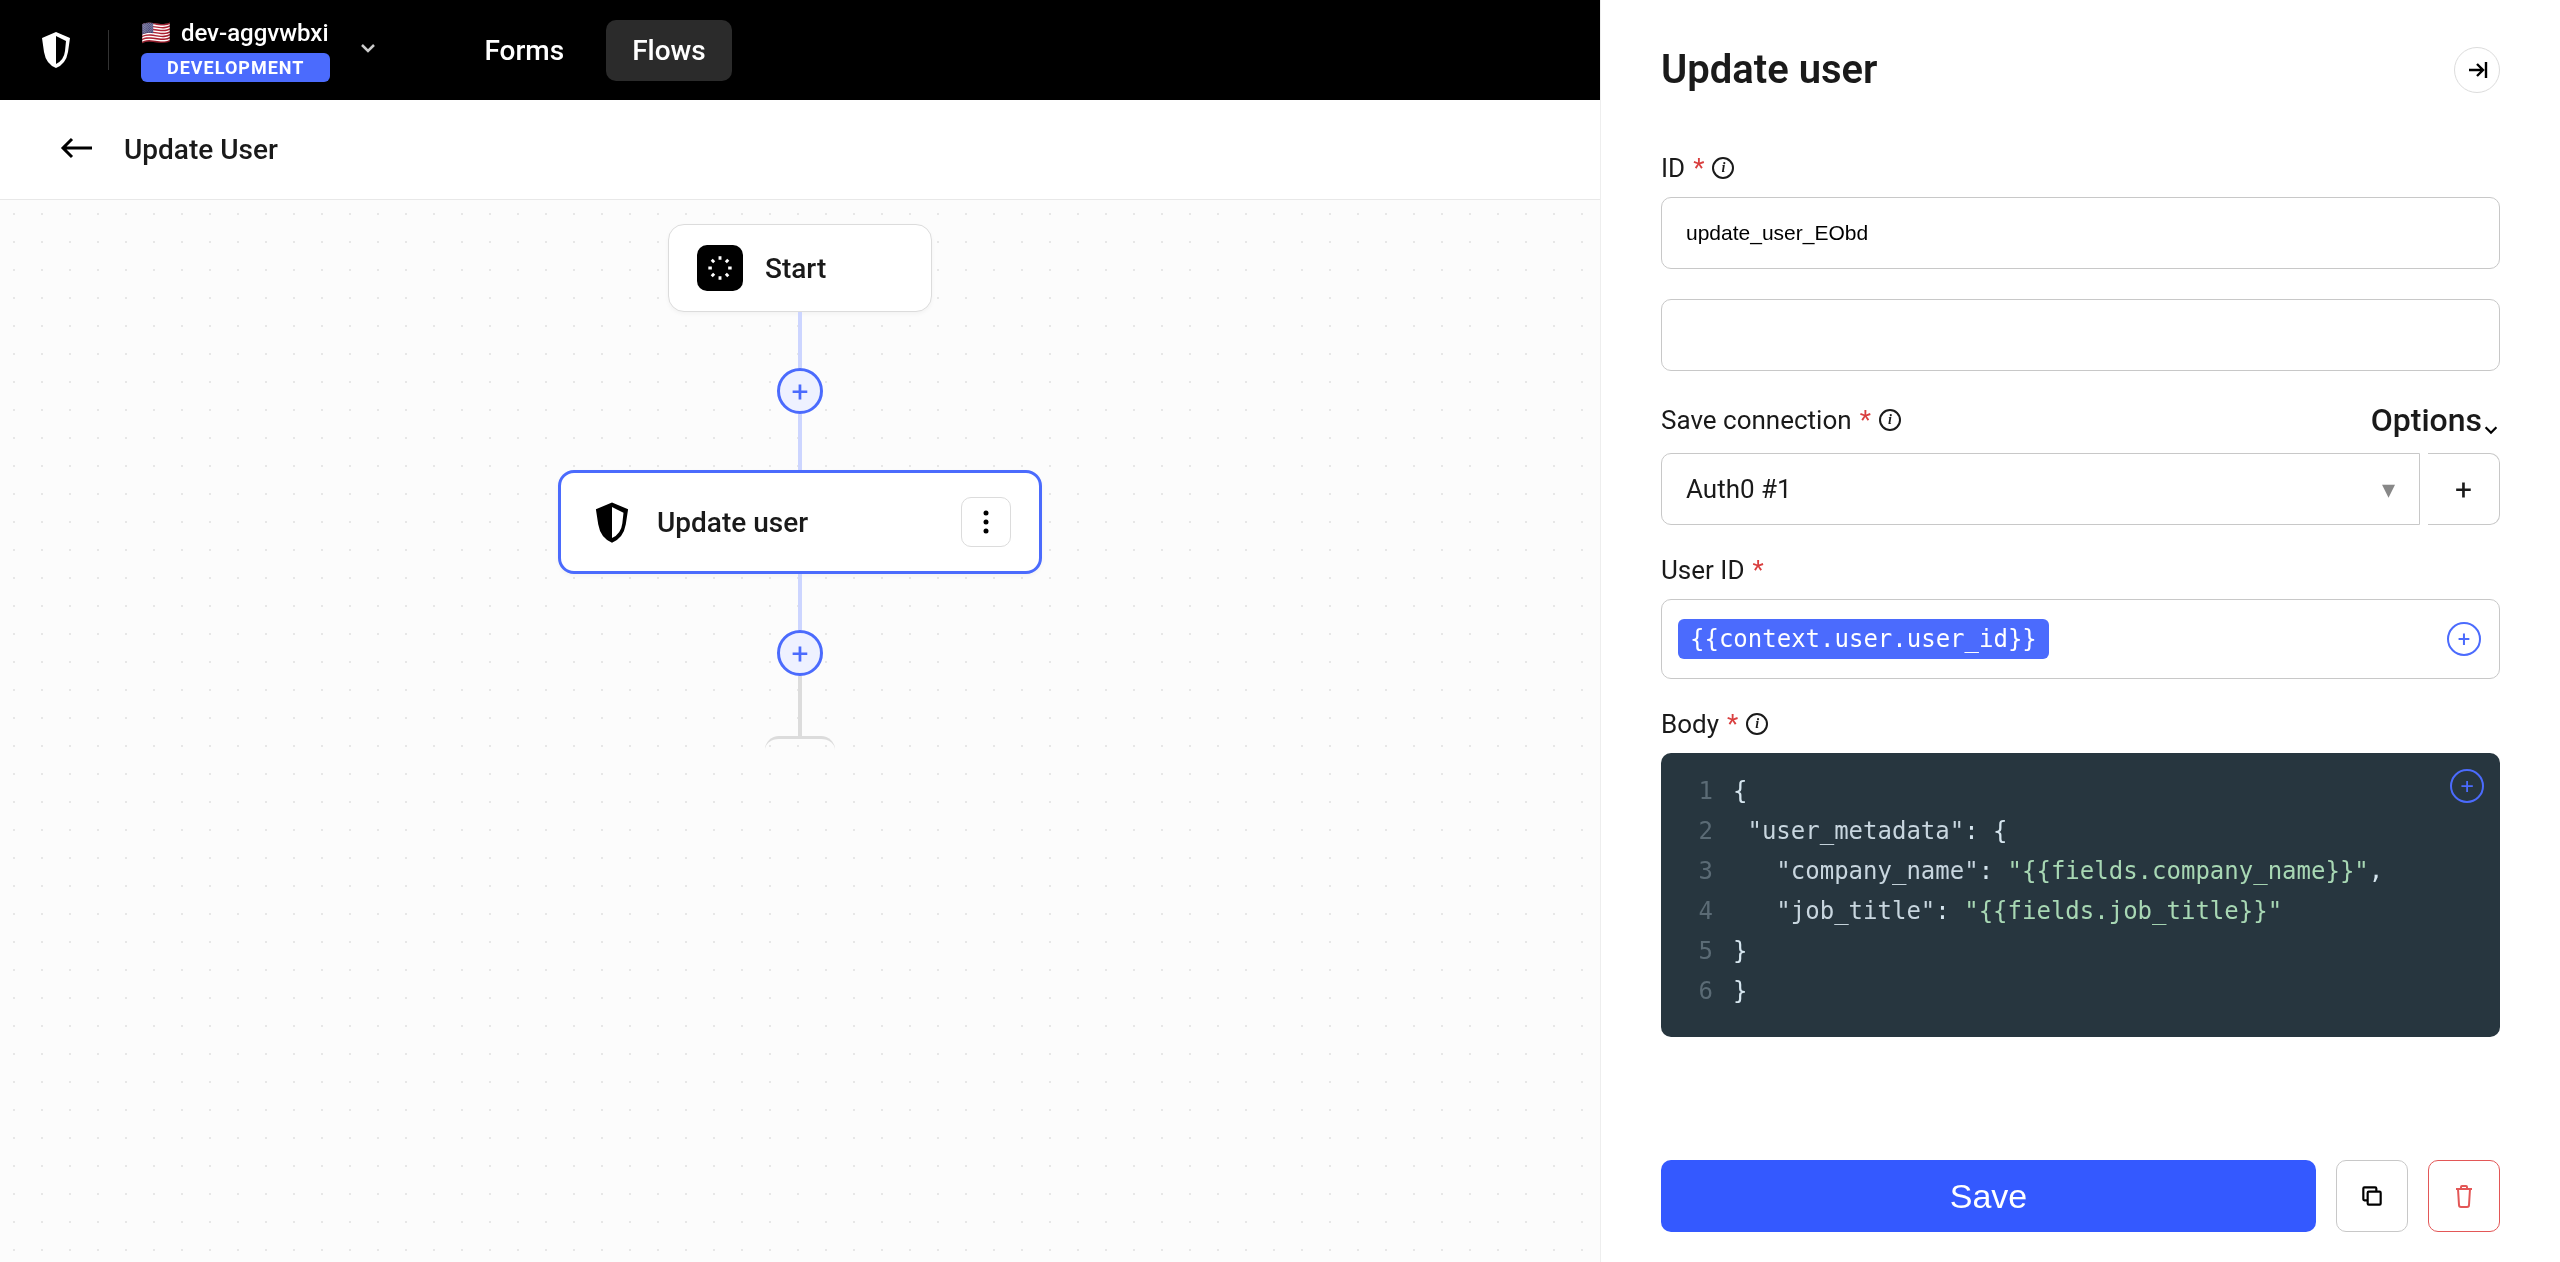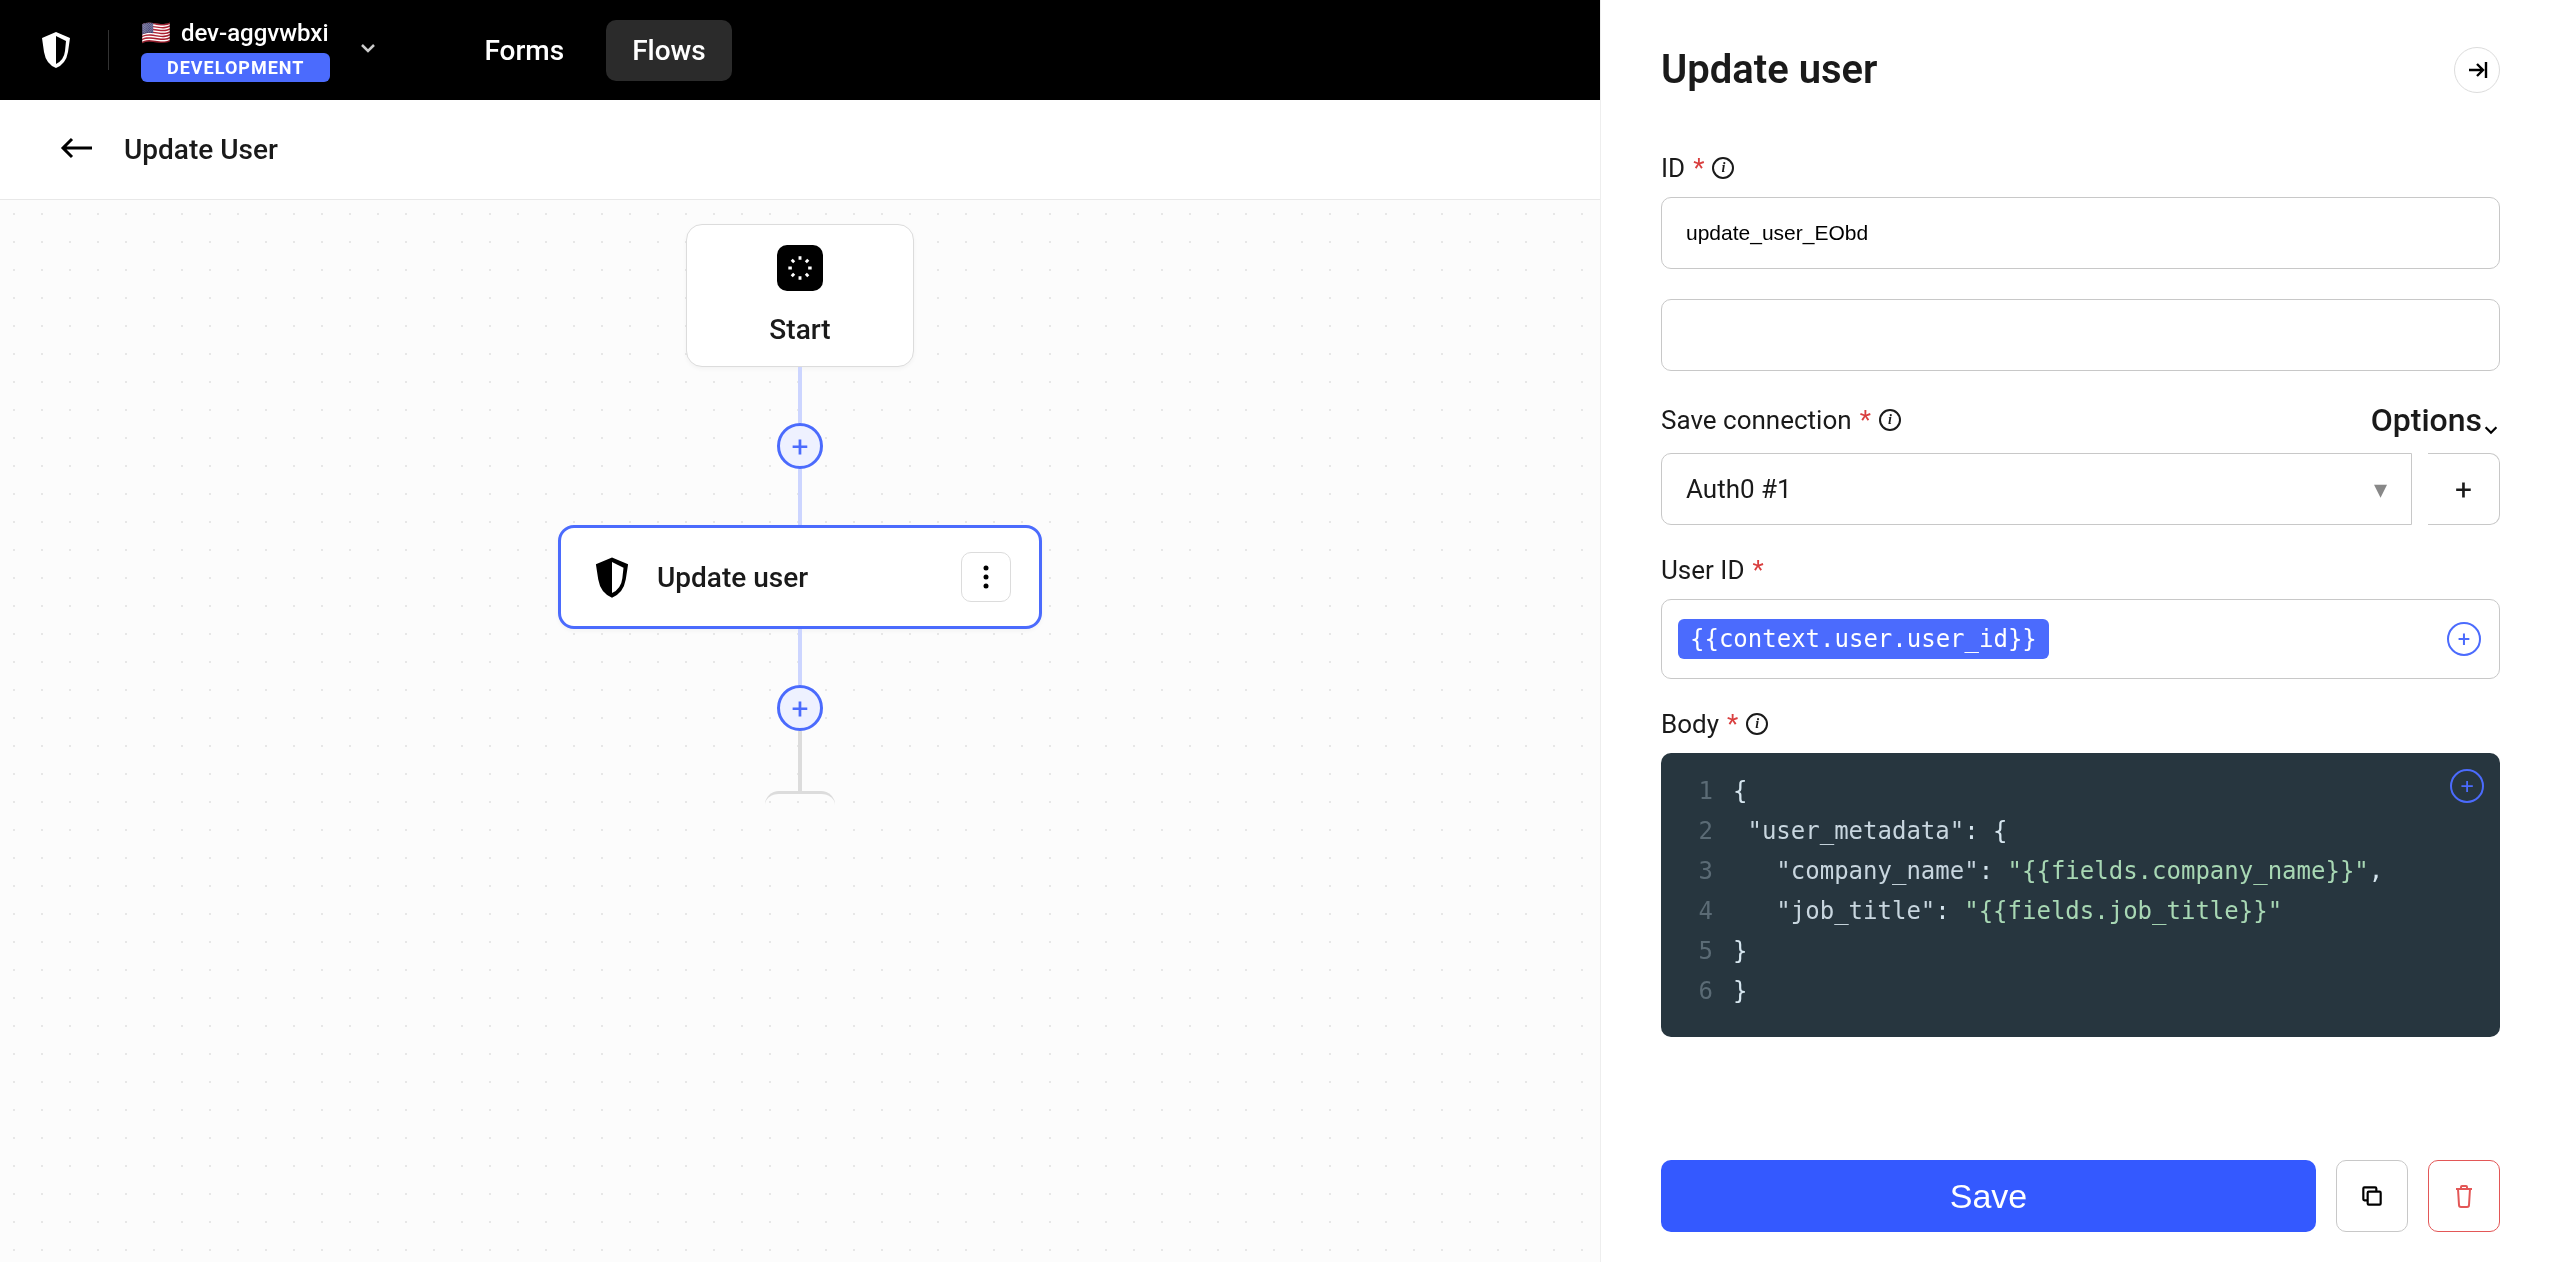--- a/index.html
+++ b/index.html
@@ -29,21 +29,21 @@
 .tool-tab { display: flex; align-items: center; gap: 12px; cursor: pointer; font-weight: 500; }
 .tool-tab.edit { color: #3459ff; }
 .tool-icon { width: 28px; height: 28px; display: inline-block; }
 
 
 .canvas { position: absolute; top: 200px; left: 0; width: 1600px; height: 1062px; background: #fcfcfc;
   background-image: radial-gradient(#e7e7e7 1.5px, transparent 1.5px);
   background-size: 28px 28px; }
 .flow { position: absolute; left: 50%; transform: translateX(-50%); top: 24px; width: 600px; }
 .node { background: #fff; border: 1px solid #dcdcdc; border-radius: 16px; padding: 20px 28px; display: flex; align-items: center; gap: 22px; font-size: 28px; font-weight: 500; margin: 0 auto; box-shadow: 0 2px 4px rgba(0,0,0,0.04); }
-.node.start { width: 228px; flex-direction: column; }
+.node.start { width: 264px; }
 .node-icon { width: 46px; height: 46px; background: #000; border-radius: 10px; display: flex; align-items: center; justify-content: center; color: #fff; }
 .node-icon.shield svg { width: 50px; height: 50px; }
 .node.selected { border: 3px solid #4b6bfd; padding: 24px 28px; width: 484px; }
 .node.selected .node-icon { background: none; }
 .node .more { margin-left: auto; width: 50px; height: 50px; border: 1px solid #dcdcdc; border-radius: 10px; display: flex; align-items: center; justify-content: center; cursor: pointer; }
 .vline { width: 4px; height: 56px; background: #ccd5ff; margin: 0 auto; }
 .plus-circle { width: 46px; height: 46px; border: 3px solid #4b6bfd; border-radius: 50%; background: #eef1ff; color: #4b6bfd; display: flex; align-items: center; justify-content: center; margin: 0 auto; font-size: 30px; cursor: pointer; }
 .vline.gray { background: #dcdcdc; height: 60px; }
 .end-cap { width: 70px; height: 14px; border-top: 3px solid #dcdcdc; border-radius: 30px 30px 0 0; margin: 0 auto; }
 .continue { text-align: center; color: #c8c8c8; font-size: 26px; font-weight: 600; letter-spacing: 1px; margin-top: 8px; }
@@ -53,21 +53,21 @@
 .panel-header { padding: 46px 60px 30px 60px; display: flex; align-items: center; }
 .panel-title { font-size: 40px; font-weight: 600; flex: 1; }
 .close-panel { width: 46px; height: 46px; border: 1px solid #dcdcdc; border-radius: 50%; display: flex; align-items: center; justify-content: center; cursor: pointer; font-size: 22px; }
 .panel-body { flex: 1; overflow-y: auto; padding: 0 60px 30px 60px; }
 .field { margin-top: 30px; }
 .field-label { font-size: 26px; display: flex; align-items: center; gap: 8px; margin-bottom: 14px; }
 .req { color: #d93f3f; }
 .info-icon { width: 22px; height: 22px; border: 2px solid #1a1a1a; border-radius: 50%; display: inline-flex; align-items: center; justify-content: center; font-size: 14px; font-weight: 700; font-style: italic; font-family: serif; }
 .options-link { margin-left: auto; font-size: 32px; font-weight: 500; display: flex; align-items: flex-end; gap: 0; cursor: pointer; }
 .input { width: 100%; height: 72px; border: 1px solid #c8c8c8; border-radius: 10px; padding: 0 24px; font-size: 21px; background: #fff; }
-.select-row { display: flex; gap: 16px; }
+.select-row { display: flex; gap: 8px; }
 .select { flex: 1; border: 1px solid #c8c8c8; border-radius: 10px 0 0 10px; height: 72px; display: flex; align-items: center; padding: 0 24px; font-size: 26px; }
 .select .caret { margin-left: auto; color: #888; }
 .add-btn { width: 72px; border: 1px solid #c8c8c8; border-left: none; border-radius: 0 10px 10px 0; display: flex; align-items: center; justify-content: center; font-size: 30px; cursor: pointer; }
 .token-input { position: relative; height: 80px; border: 1px solid #c8c8c8; border-radius: 10px; display: flex; align-items: center; padding: 0 16px; }
 .token { background: #4b6bfd; color: #fff; border-radius: 6px; padding: 6px 12px; font-size: 24px; font-family: monospace; }
 .plus-var { position: absolute; right: 18px; width: 34px; height: 34px; border: 2px solid #4b6bfd; border-radius: 50%; color: #4b6bfd; display: flex; align-items: center; justify-content: center; font-size: 22px; cursor: pointer; }
 .code-editor { background: #27363f; border-radius: 10px; color: #d6e6ef; font-family: "SF Mono", Consolas, monospace; font-size: 24px; line-height: 40px; position: relative; padding: 18px 24px 26px 12px; }
 .code-editor .plus-var { top: 16px; right: 16px; }
 .code-line { display: flex; }
 .ln { width: 40px; text-align: right; color: #5b6b75; margin-right: 20px; flex-shrink: 0; }

